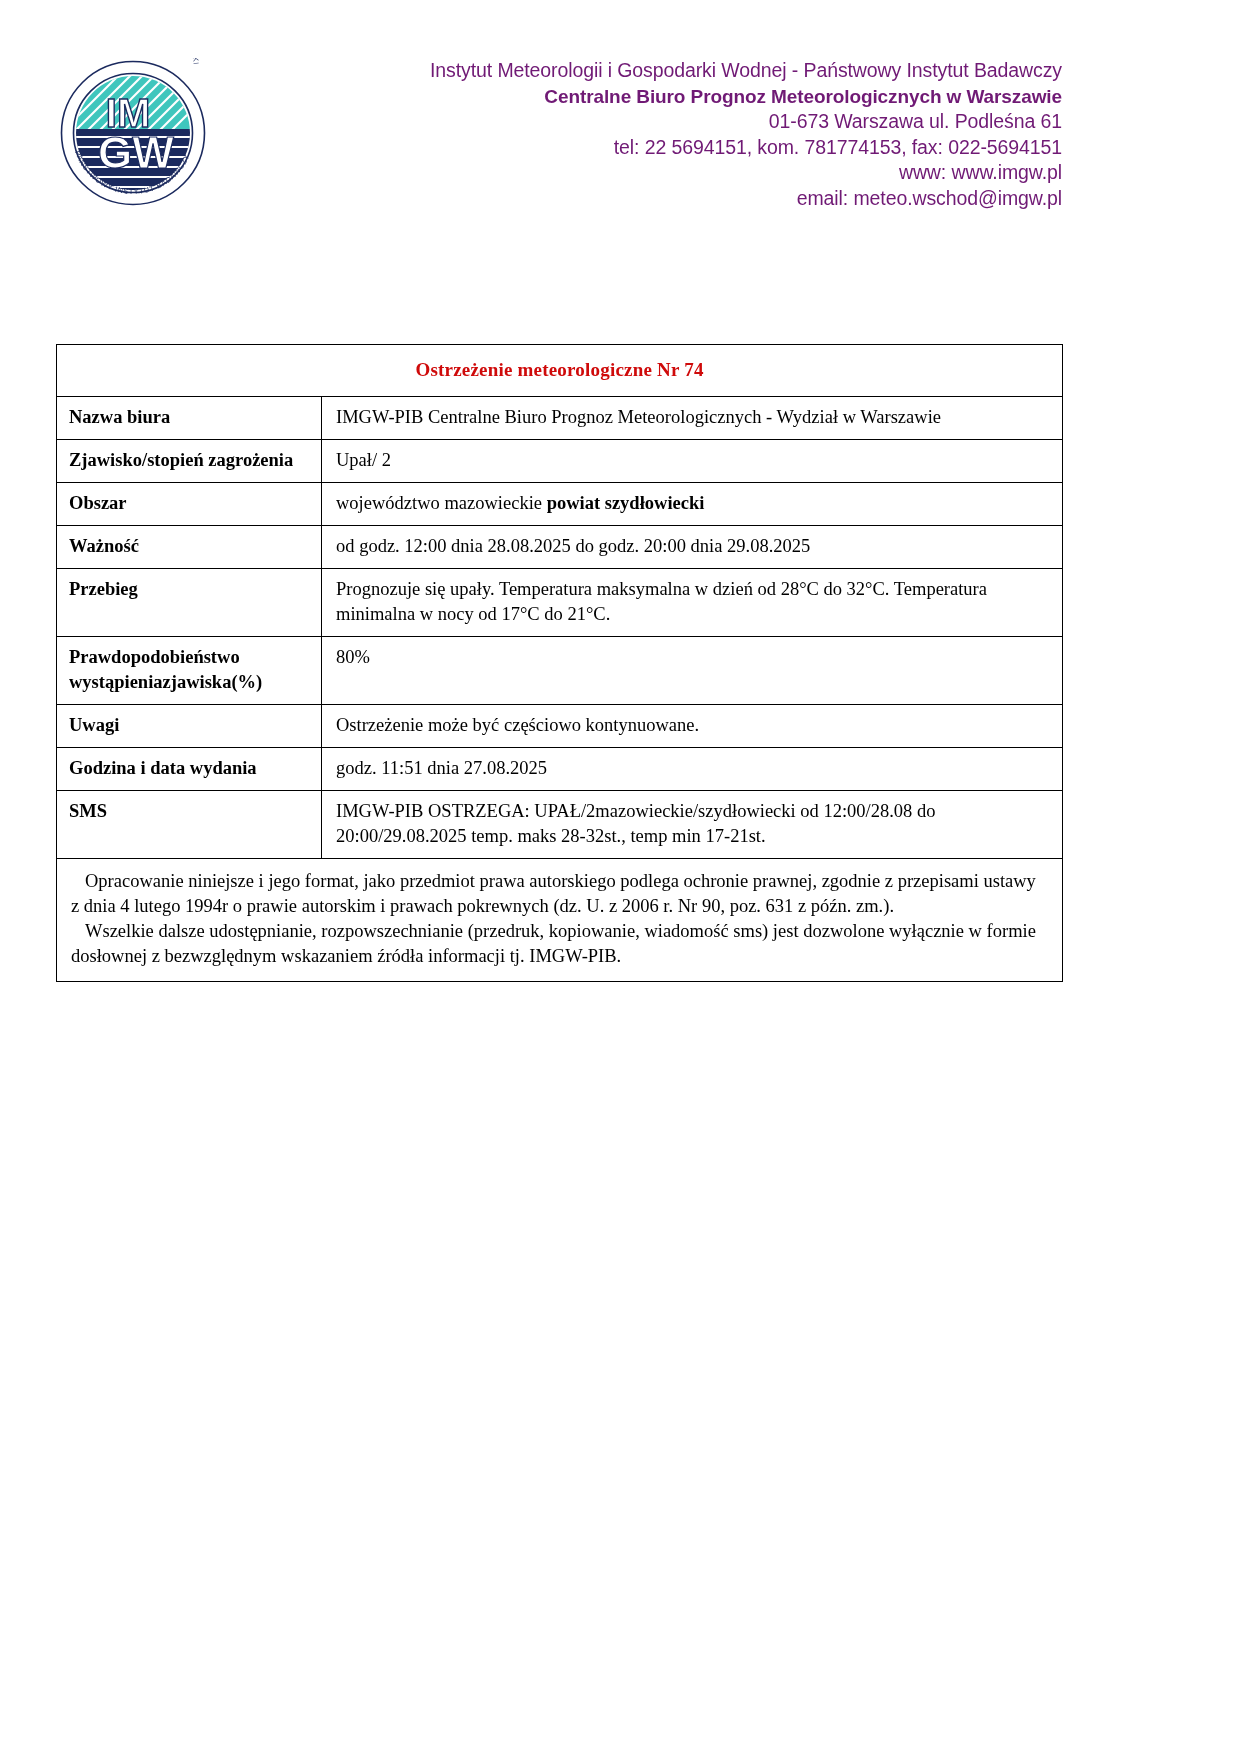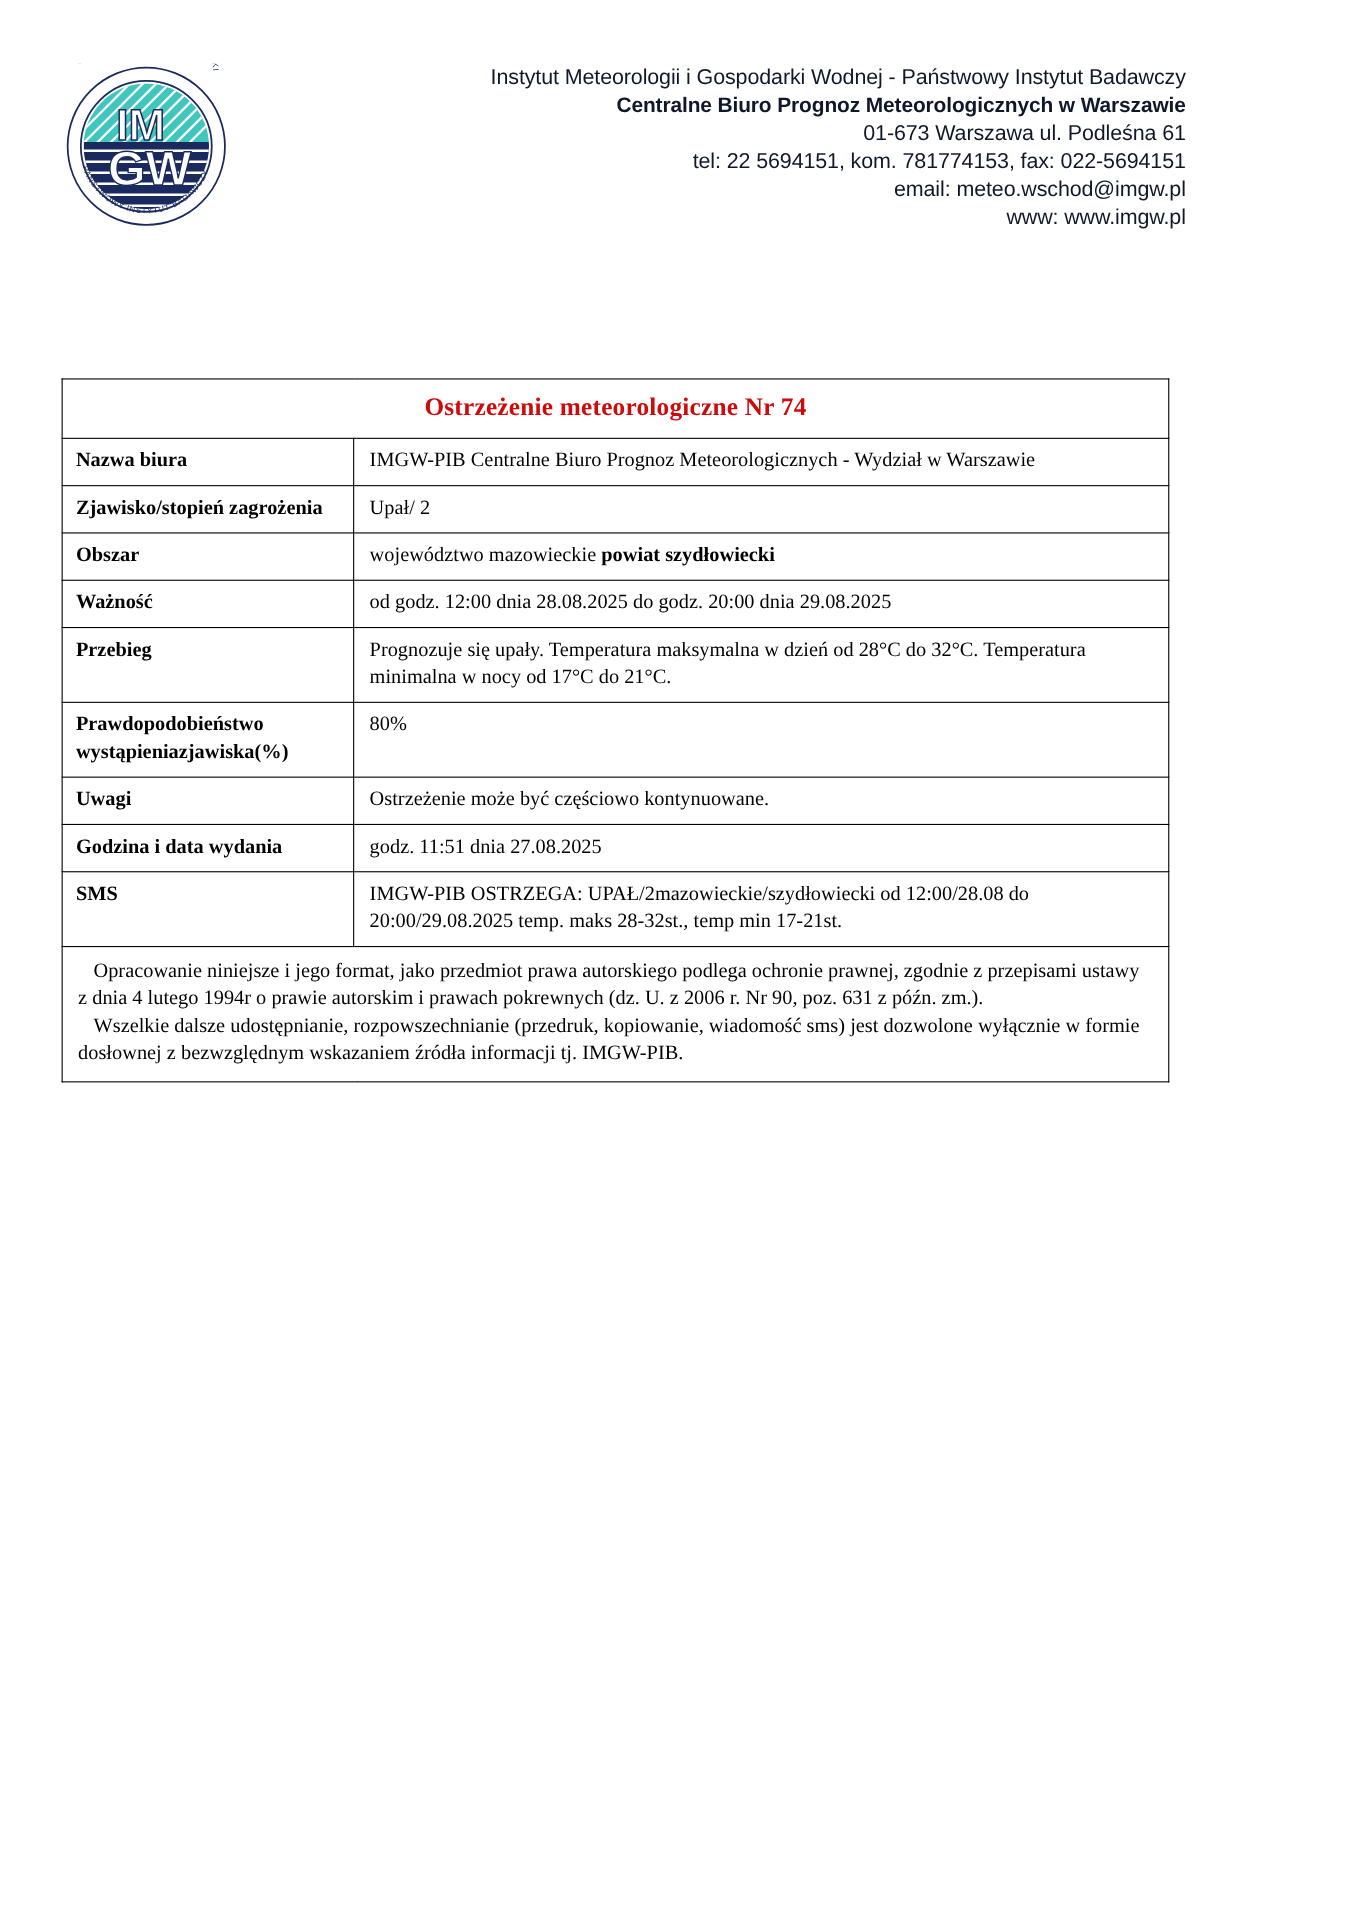--- a/index.html
+++ b/index.html
@@ -28,25 +28,25 @@
     position: absolute;
     left: 58px;
     top: 12px;
     width: 150px;
     height: 150px;
   }
   .logo-svg { display: block; }
 
   .header-text {
     position: absolute;
-    left: 316px;
+    left: 300px;
     top: 12px;
     width: 762px;
     text-align: right;
-    color: #0f172a;
+    color: #701a75;
     font-family: "Liberation Sans", "DejaVu Sans", sans-serif;
     font-size: 19.5px;
     line-height: 25.5px;
     letter-spacing: -0.1px;
   }
   .header-text .line-bold {
     font-weight: bold;
     font-size: 19px;
   }
 
@@ -67,21 +67,21 @@
     line-height: 25px;
     vertical-align: top;
   }
   .warning-table td.title-cell {
     text-align: center;
     padding: 12px 10px 13px 10px;
   }
   .title-text {
     color: #cf0a0a;
     font-weight: bold;
-    font-size: 23px;
+    font-size: 19px;
     letter-spacing: 0.2px;
     text-align: right;
   }
   .warning-table td.label {
     font-weight: bold;
     width: 265px;
     padding-left: 12px;
     margin-left: 42px;
   }
   .warning-table td.value {
@@ -169,22 +169,22 @@
         <textPath href="#ringBot" startOffset="10%">PAŃSTWOWY INSTYTUT BADAWCZY</textPath>
       </text>
     </svg>
   </div>
 
   <div class="header-text">
     <div>Instytut Meteorologii i Gospodarki Wodnej - Państwowy Instytut Badawczy</div>
     <div class="line-bold">Centralne Biuro Prognoz Meteorologicznych w Warszawie</div>
     <div>01-673 Warszawa ul. Podleśna  61</div>
     <div>tel: 22 5694151, kom. 781774153, fax: 022-5694151</div>
+    <div>www: www.imgw.pl</div>
     <div>email: meteo.wschod@imgw.pl</div>
-    <div>www: www.imgw.pl</div>
   </div>
 </div>
 
 <table class="warning-table">
   <colgroup>
     <col style="width:265px">
     <col style="width:741px">
   </colgroup>
   <tbody>
     <tr>

